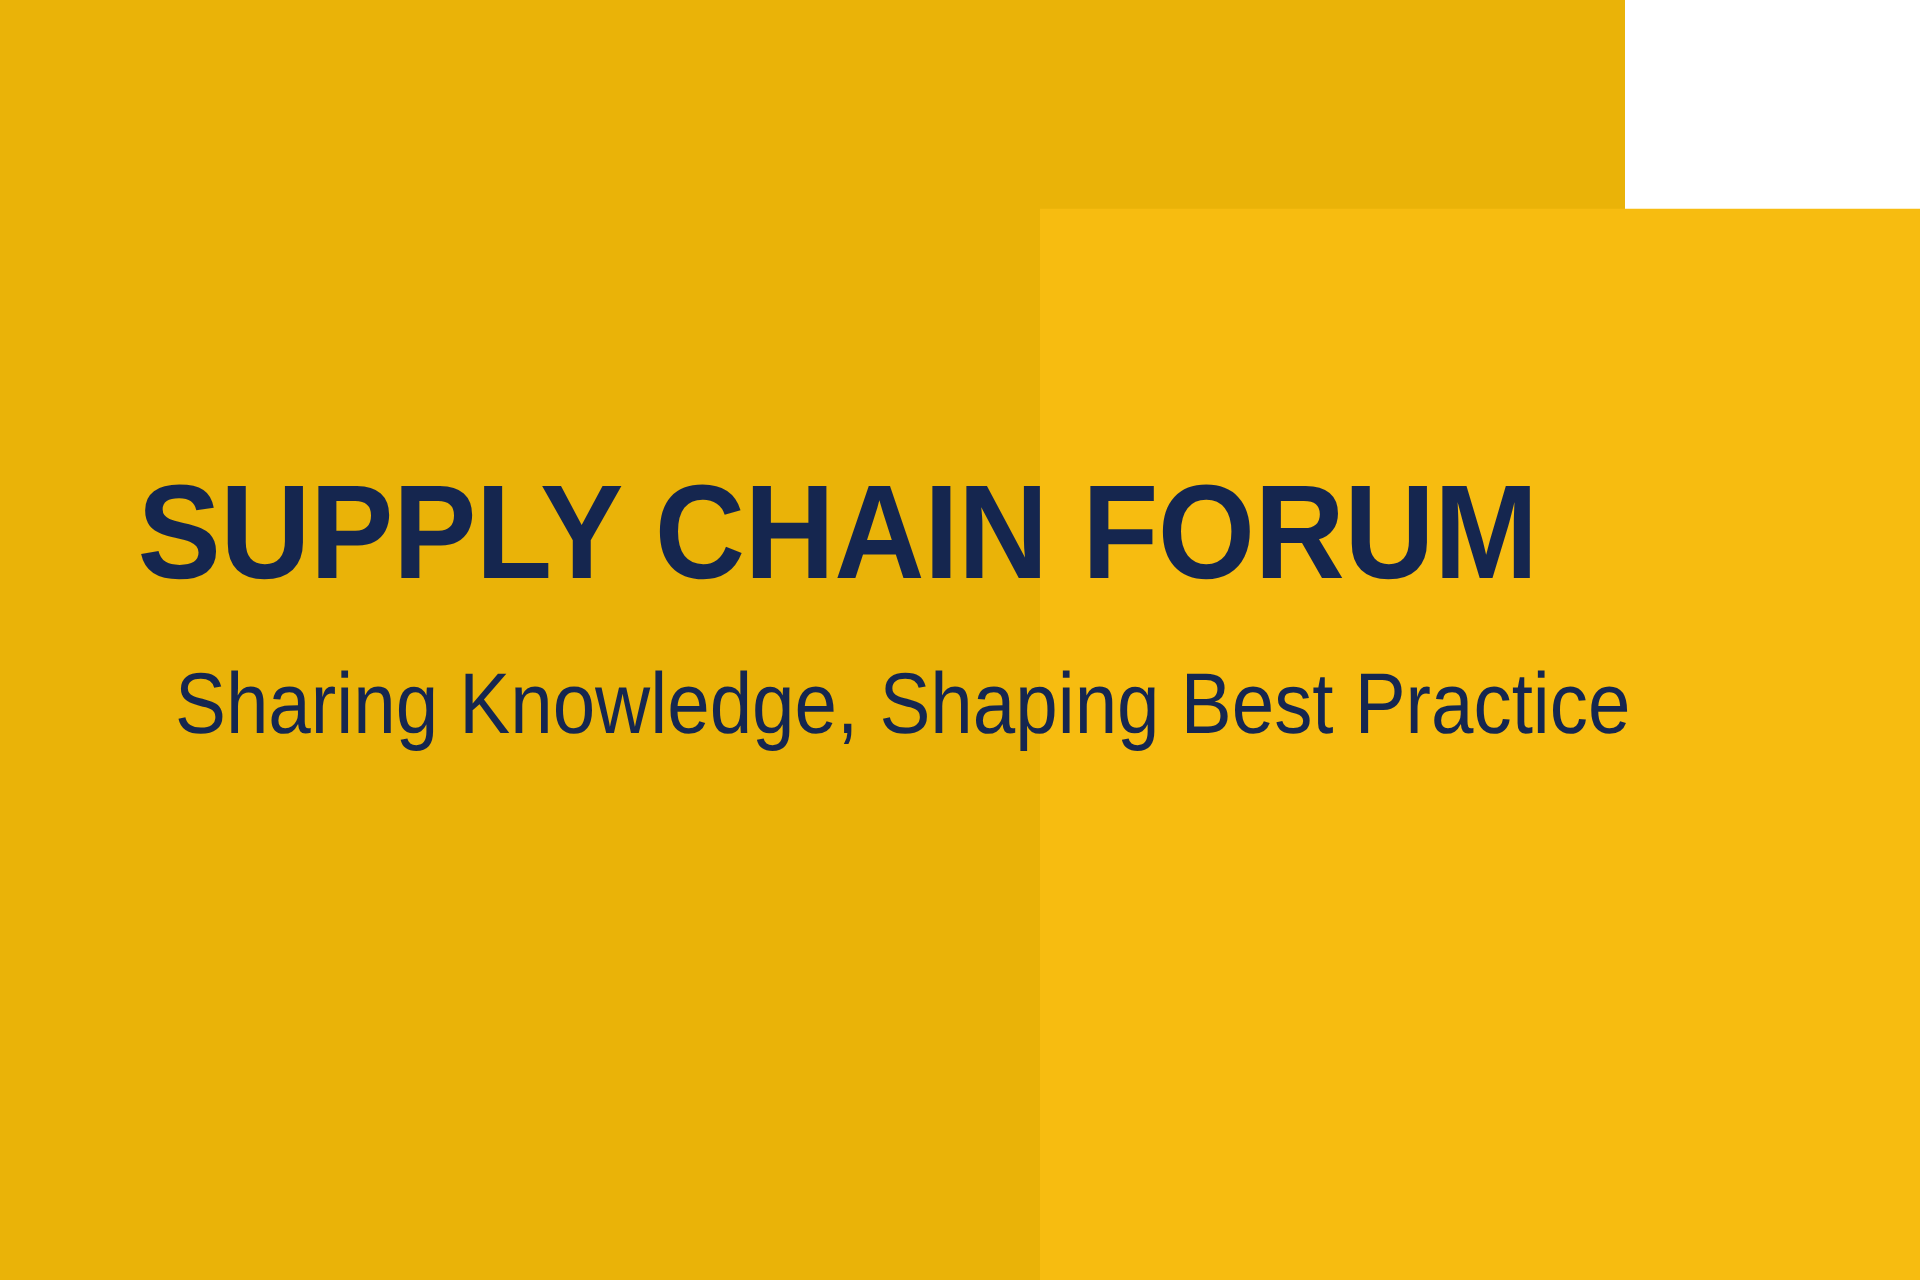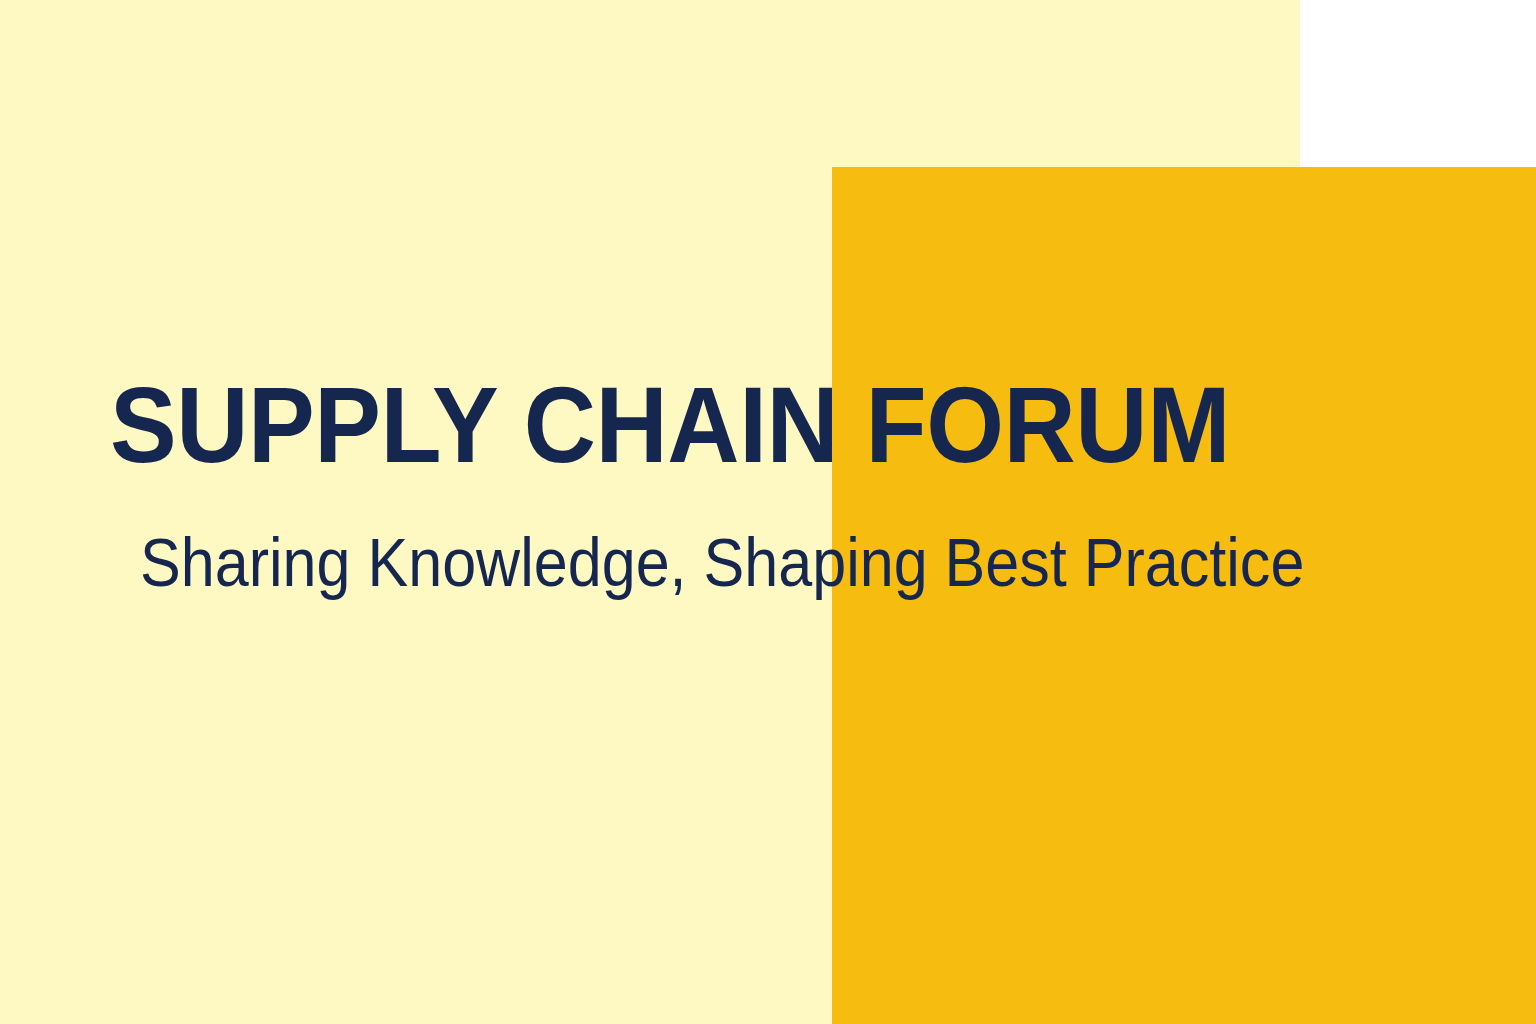--- a/index.html
+++ b/index.html
@@ -11,21 +11,21 @@
     width: 1536px;
     height: 1024px;
     overflow: hidden;
     font-family: "Liberation Sans", sans-serif;
   }
 
   #slide {
     position: relative;
     width: 1300px;
     height: 1024px;
-    background: #fef9c3;
+    background: #eab308;
   }
 
   
   #accent-block {
     position: absolute;
     left: 832px;
     top: 167px;
     width: 704px;
     height: 857px;
     background: #F7BC10;

